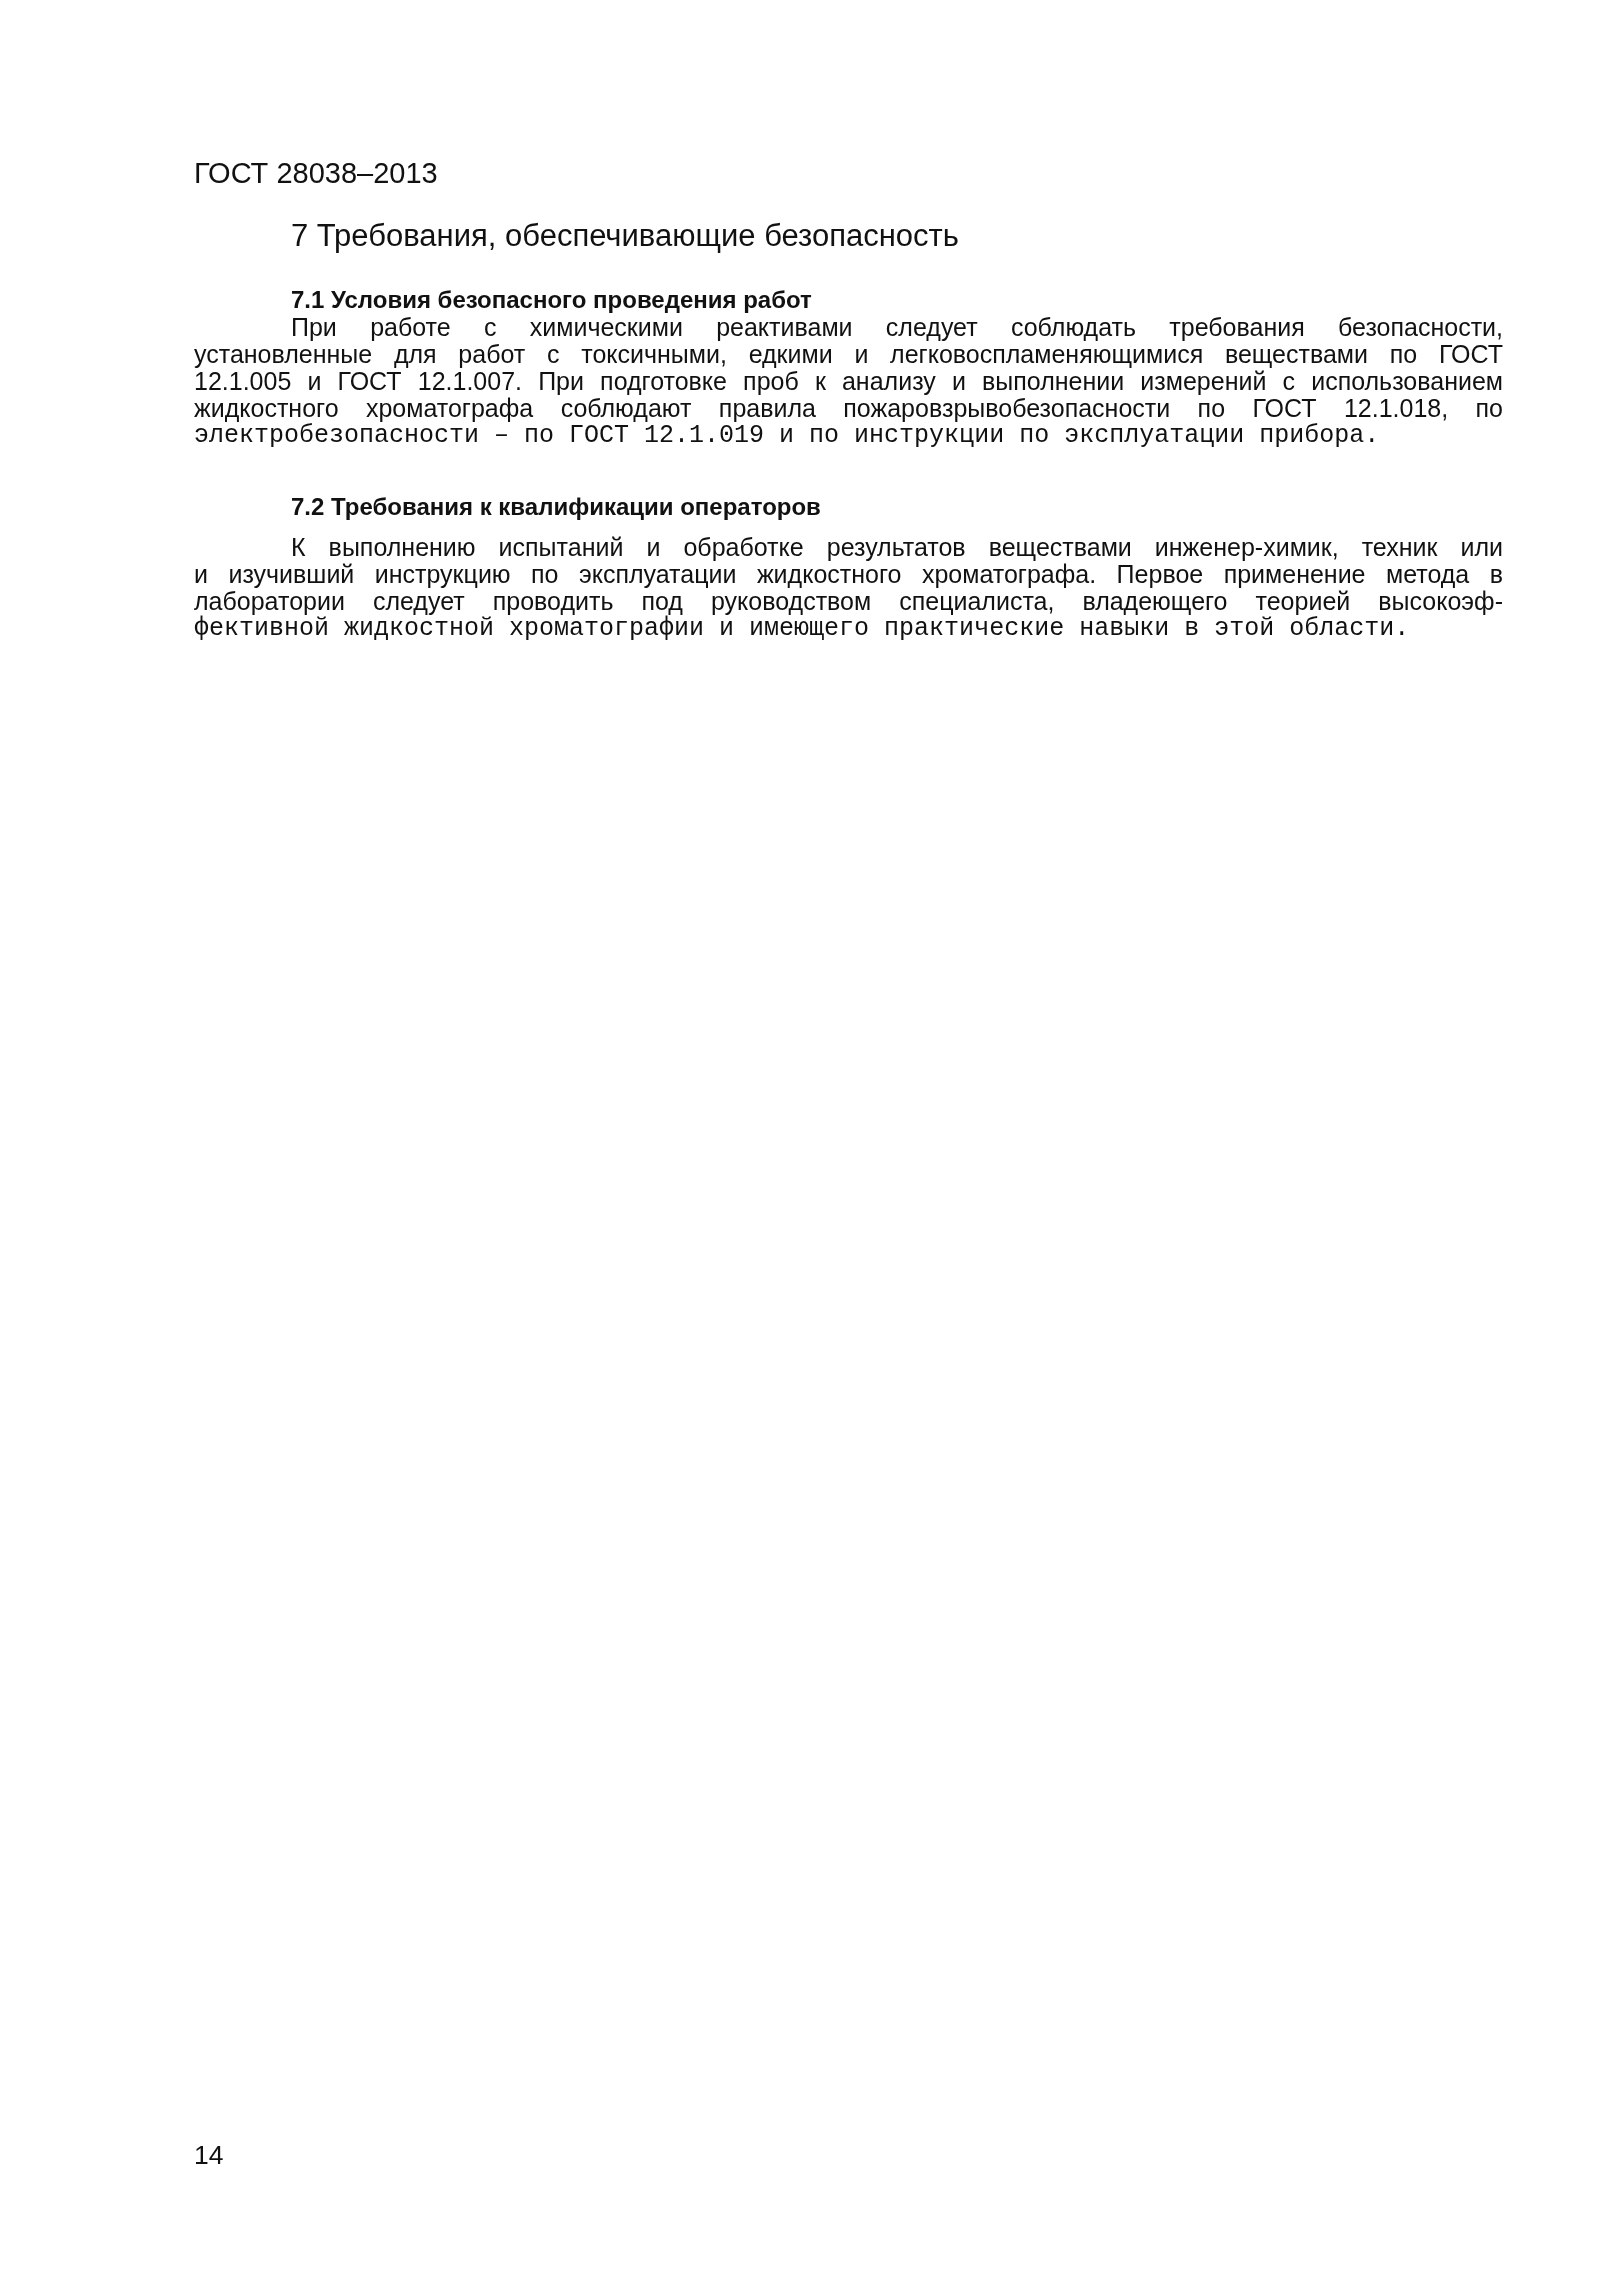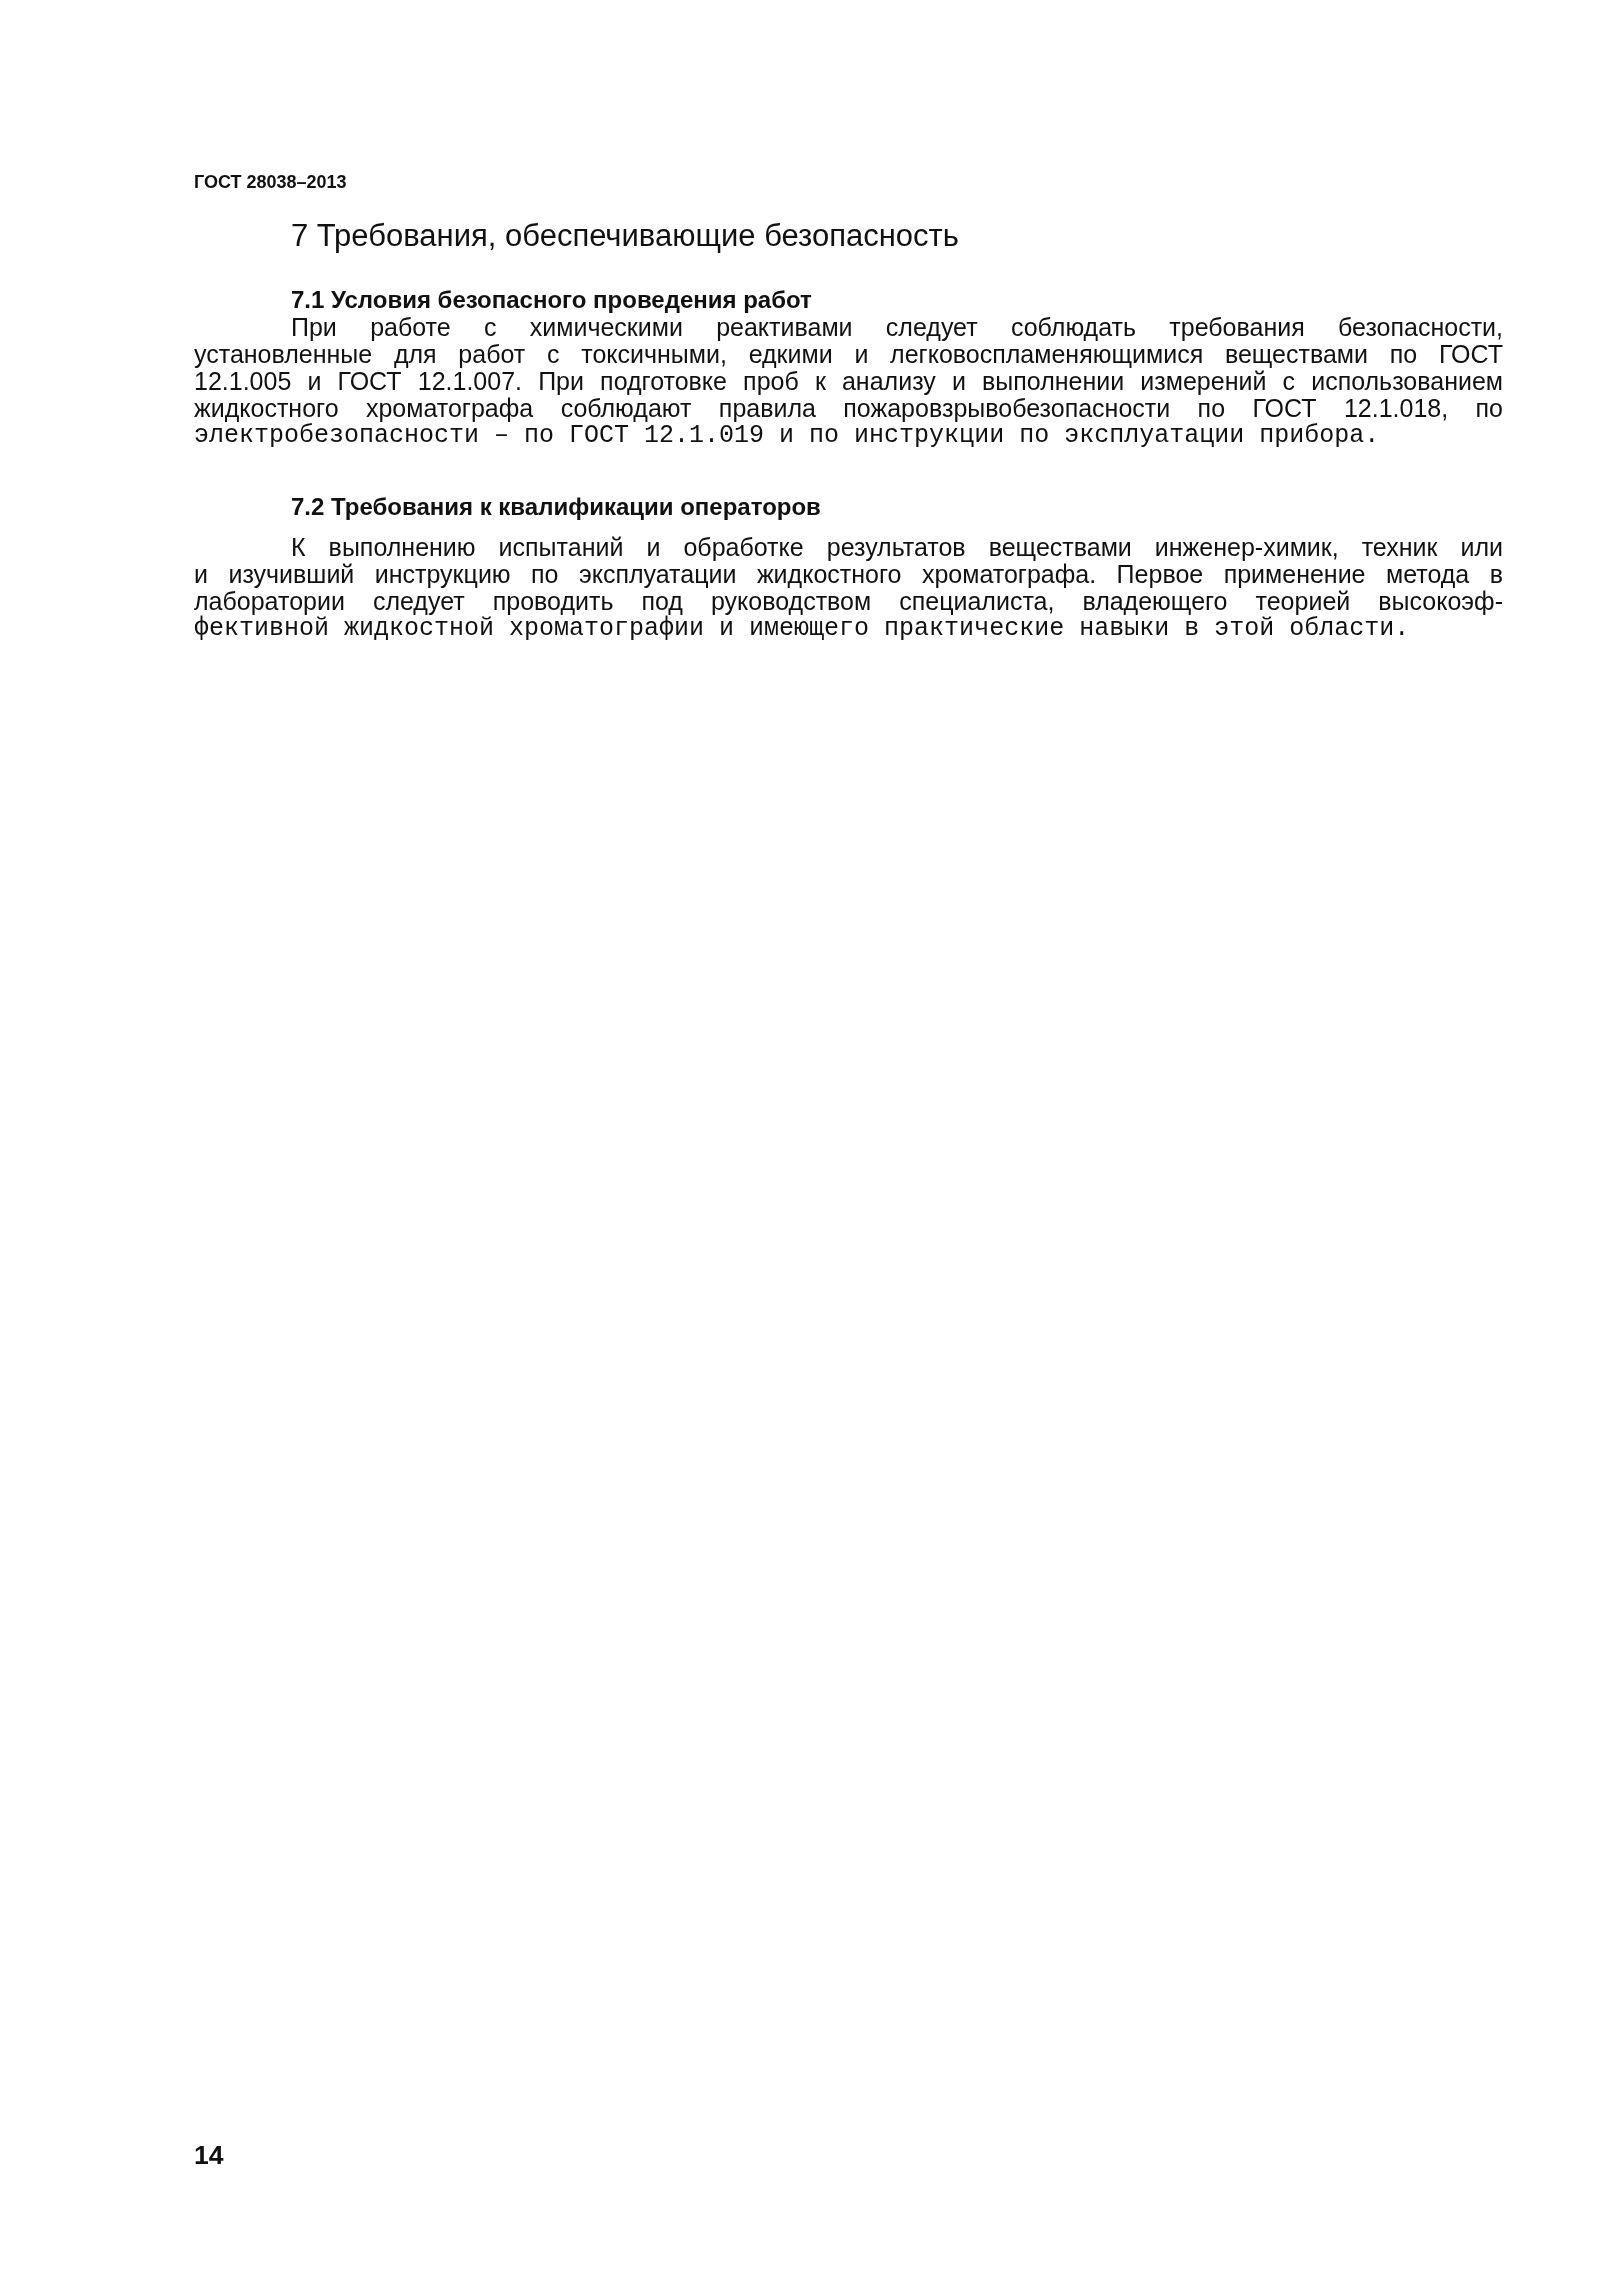--- a/index.html
+++ b/index.html
@@ -1,19 +1,19 @@
 <!DOCTYPE html>
 <html><head>
 <meta charset="utf-8">
 <style>
   html, body { margin: 0; padding: 0; background: #ffffff; }
   body { width: 1620px; height: 2293px; position: relative; overflow: hidden;
          font-family: "Liberation Sans", sans-serif; color: #111111; }
-  .abs { position: absolute; white-space: nowrap; font-weight: bold; }
-  .doc-id { left: 194px; top: 172px; font-size: 18px; font-weight: bold; }
+  .abs { position: absolute; white-space: nowrap; }
+  .doc-id { left: 194px; top: 157px; font-size: 29px; font-weight: normal; }
   .section-title { left: 291px; top: 218px; font-size: 31px; font-weight: normal; }
   .sub-title { font-size: 24px; font-weight: bold; }
   .para { position: absolute; left: 194px; width: 1309px; font-size: 25px; }
   .line { display: block; height: 27px; line-height: 27px; white-space: nowrap;
           text-align: justify; text-align-last: justify; }
   .line.indent { padding-left: 97px; }
   .line.last { text-align-last: left; font-family: Liberation Mono, monospace; }
   .page-num { left: 194px; top: 2140px; font-size: 26.5px; }
 </style>
 </head>

